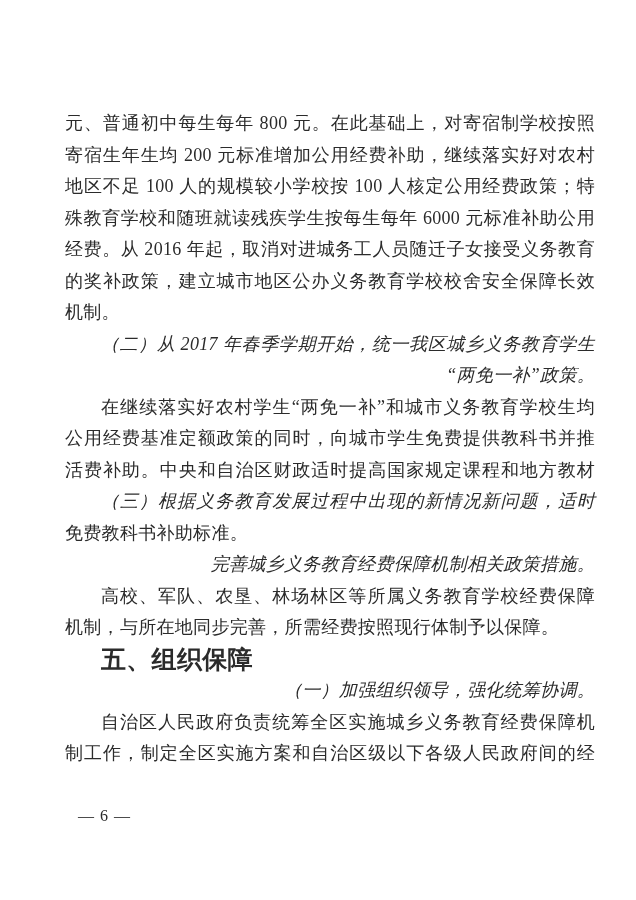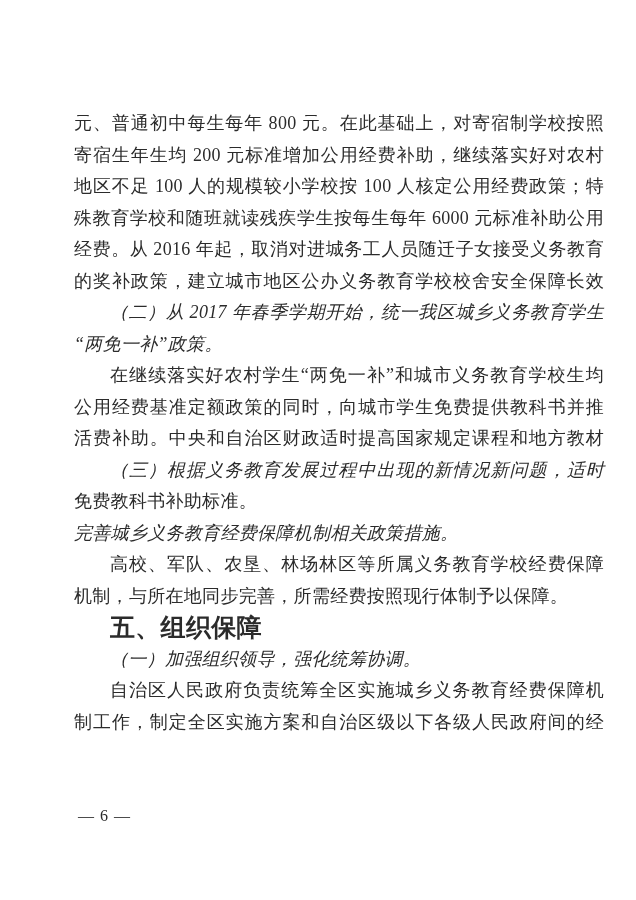--- a/index.html
+++ b/index.html
@@ -12,40 +12,40 @@
     font-family: "Liberation Serif", serif;
     overflow: hidden;
   }
   .page {
     position: absolute;
     inset: 0;
     background: #ffffff;
   }
   .text-block {
     position: absolute;
-    left: 74px;
+    left: 65px;
     top: 108px;
     width: 530px;
   }
   .line {
     font-size: 18px;
     line-height: 31.5px;
     height: 31.5px;
     letter-spacing: 0.3px;
   }
   
   .j {
     text-align: justify;
     text-align-last: justify;
     text-justify: inter-character;
   }
   
   .indent { text-indent: 36px; }
   
-  .kaiti { font-style: italic; }
+  .kaiti { font-style: italic; text-align: right; }
   
   .heading {
     font-family: "Liberation Sans", sans-serif;
     font-weight: 700;
     font-size: 25px;
   }
   .footer {
     position: absolute;
     left: 78px;
     top: 806px;
@@ -59,20 +59,21 @@
 <body>
 
 <div class="page">
   <main class="text-block">
     <div class="line j">元、普通初中每生每年 800 元。在此基础上，对寄宿制学校按照</div>
     <div class="line j">寄宿生年生均 200 元标准增加公用经费补助，继续落实好对农村</div>
     <div class="line j">地区不足 100 人的规模较小学校按 100 人核定公用经费政策；特</div>
     <div class="line j">殊教育学校和随班就读残疾学生按每生每年 6000 元标准补助公用</div>
     <div class="line j">经费。从 2016 年起，取消对进城务工人员随迁子女接受义务教育</div>
     <div class="line j">的奖补政策，建立城市地区公办义务教育学校校舍安全保障长效</div>
+    <div class="line">机制。</div>
     <div class="line j kaiti indent">（二）从 2017 年春季学期开始，统一我区城乡义务教育学生</div>
     <div class="line kaiti">“两免一补”政策。</div>
     <div class="line j indent">在继续落实好农村学生“两免一补”和城市义务教育学校生均</div>
     <div class="line j">公用经费基准定额政策的同时，向城市学生免费提供教科书并推</div>
     <div class="line j">活费补助。中央和自治区财政适时提高国家规定课程和地方教材</div>
     <div class="line j kaiti indent">（三）根据义务教育发展过程中出现的新情况新问题，适时</div>
     <div class="line">免费教科书补助标准。</div>
     <div class="line kaiti">完善城乡义务教育经费保障机制相关政策措施。</div>
     <div class="line j indent">高校、军队、农垦、林场林区等所属义务教育学校经费保障</div>
     <div class="line">机制，与所在地同步完善，所需经费按照现行体制予以保障。</div>

